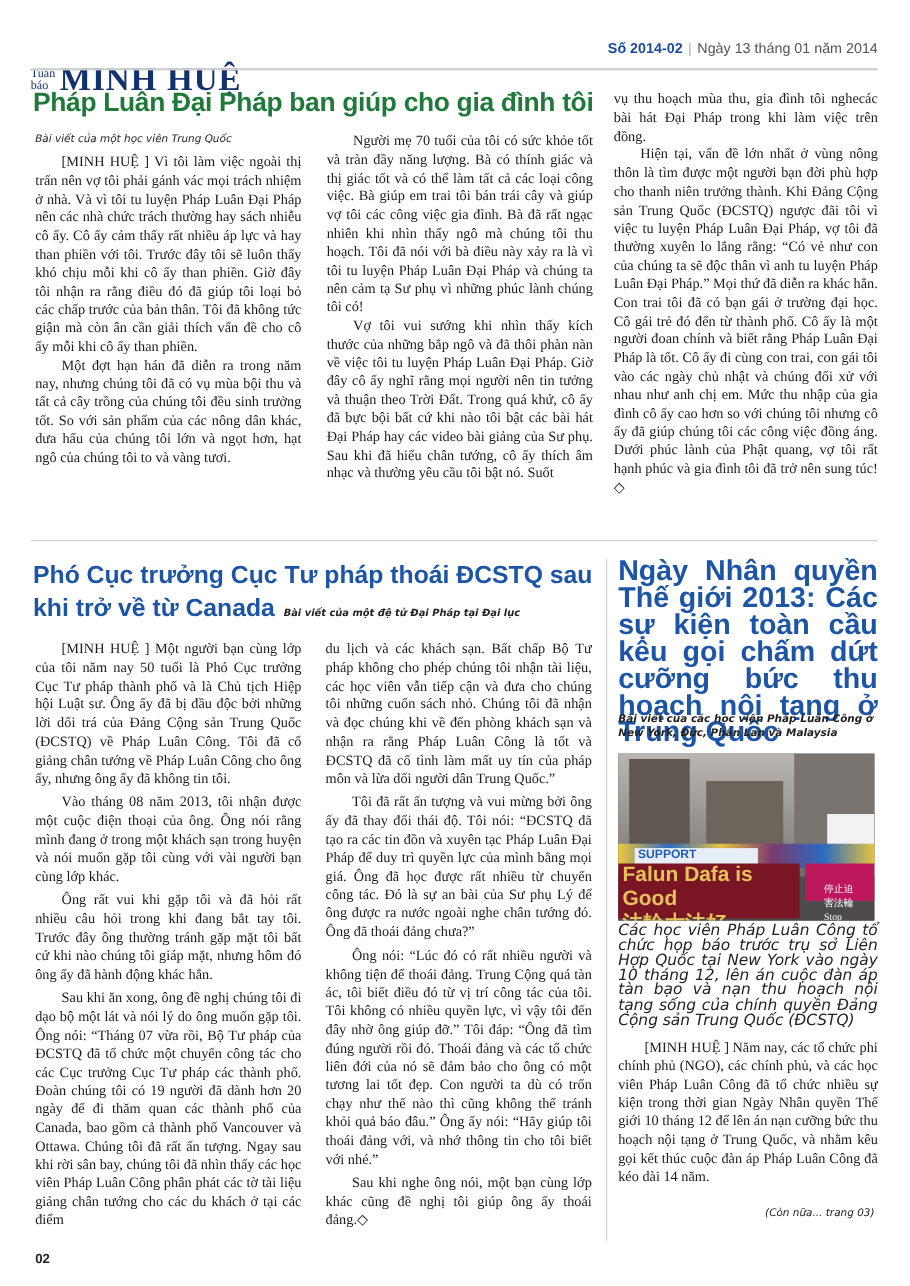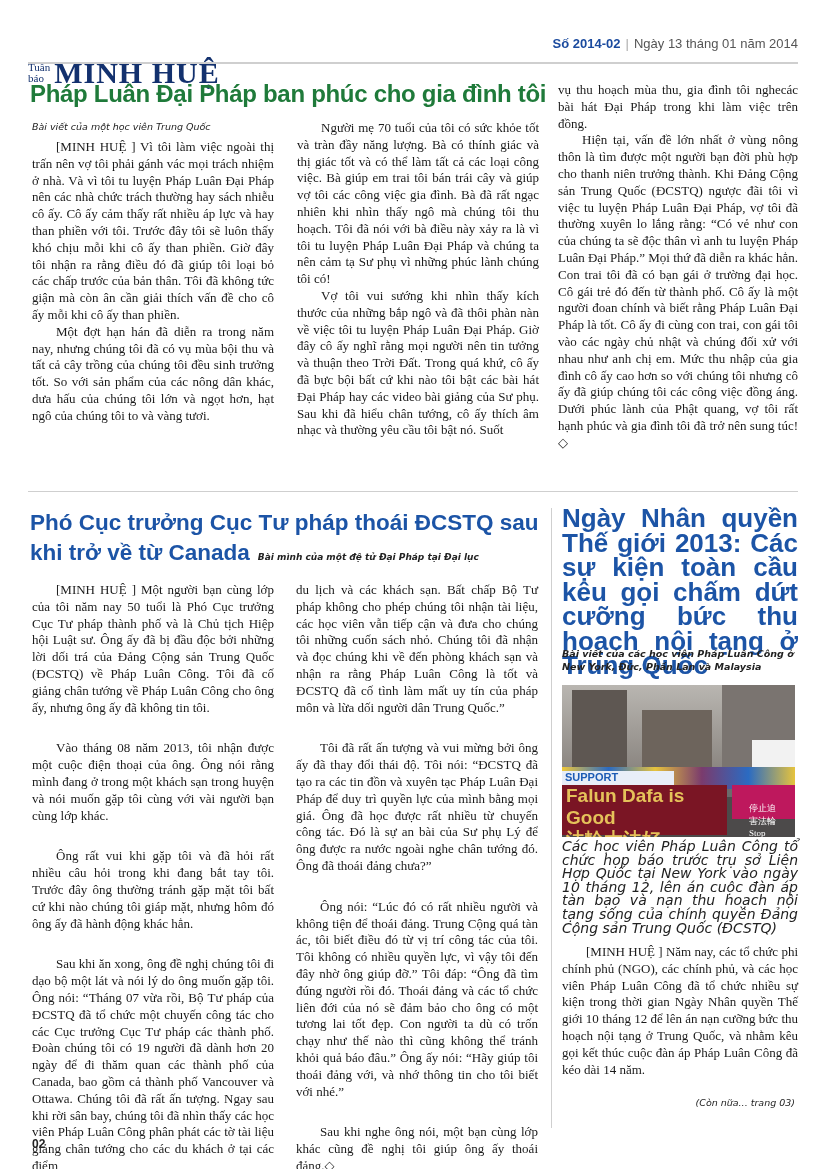--- a/index.html
+++ b/index.html
@@ -12,37 +12,37 @@
   .logo-big { font-family: "Liberation Serif", serif; font-weight: bold; font-size: 30px; line-height: 30px; color: #13316e; letter-spacing: 1px; }
   .issue { position: absolute; right: 0; top: 14px; font-family: "Liberation Sans", sans-serif; font-size: 13px; color: #555; white-space: nowrap; }
   .issue-num { color: #1a4a9e; font-weight: bold; }
   .issue-sep { color: #aaa; margin: 0 5px; }
   .rule-top { position: absolute; left: 28px; top: 62px; width: 770px; height: 2px; background: #cfcfcf; }
 
   .title-green { position: absolute; left: 30px; top: 80px; font-family: "Liberation Sans", sans-serif; font-size: 24px; color: #1f7a3a; white-space: nowrap; letter-spacing: -0.3px; }
   .byline { font-family: "DejaVu Sans", sans-serif; font-style: italic; font-size: 9.5px; color: #222; }
   .col { position: absolute; font-size: 13px; line-height: 16.8px; text-align: justify; }
   .col p { text-indent: 24px; }
-  .col p.gap { margin-top: 24px; }
+  .col p.gap { margin-top: 5px; }
 
   .rule-mid { position: absolute; left: 28px; top: 491px; width: 770px; height: 1px; background: #cfcfcf; }
   .vrule { position: absolute; left: 551px; top: 508px; width: 1px; height: 620px; background: #cfcfcf; }
 
   .title-blue { position: absolute; left: 30px; top: 508px; width: 510px; font-family: "Liberation Sans", sans-serif; font-size: 22.5px; line-height: 30px; color: #1c54a6; }
   .title-blue .byline { font-size: 9px; color: #222; margin-left: 8px; }
   .title-blue-side { position: absolute; left: 562px; top: 506px; width: 236px; font-family: "Liberation Sans", sans-serif; font-weight: bold; font-size: 26px; line-height: 24.5px; color: #1c54a6; text-align: justify; }
   .side-byline { position: absolute; left: 562px; top: 647px; width: 236px; line-height: 13px; font-weight: bold; }
   .photo { position: absolute; left: 562px; top: 685px; width: 233px; height: 152px; background: #6b6b6b; overflow: hidden; }
   .photo .sky { position: absolute; left: 0; top: 0; width: 100%; height: 85px; background: linear-gradient(#b9b6b1, #8a8580); }
   .photo .bld { position: absolute; background: #5e5752; }
   .photo .ground { position: absolute; left: 0; bottom: 0; width: 100%; height: 40px; background: #4c4a4a; }
   .photo .crowd { position: absolute; left: 0; top: 82px; width: 100%; height: 22px; background: linear-gradient(90deg,#f0c83a,#2b6bc2,#e6c33d,#7a3b6d,#2b6bc2,#e6c33d); }
   .photo .banner-red { position: absolute; left: 0; top: 100px; width: 165px; height: 50px; background: #7a1524; color: #e5c25a; font-family: "Liberation Sans", sans-serif; font-weight: bold; font-size: 19px; padding-left: 4px; line-height: 22px; }
   .photo .banner-blue { position: absolute; left: 170px; top: 100px; width: 63px; height: 28px; background: #be185d; color: #fff; font-size: 9px; padding: 17px; }
-  .photo .banner-white { position: absolute; left: 0; top: 86px; width: 112px; height: 16px; background: #e8eef8; color: #1d5bb5; font-family: "Liberation Sans", sans-serif; font-weight: bold; font-size: 11px; padding-left: 3px; }
+  .photo .banner-white { position: absolute; left: 15px; top: 86px; width: 112px; height: 16px; background: #e8eef8; color: #1d5bb5; font-family: "Liberation Sans", sans-serif; font-weight: bold; font-size: 11px; padding-left: 3px; }
   .photo .banner-sign { position: absolute; left: 190px; top: 55px; width: 43px; height: 28px; background: #f2f2f2; }
   .caption { position: absolute; left: 562px; top: 840px; width: 236px; font-family: "DejaVu Sans", sans-serif; font-style: italic; font-size: 14px; line-height: 13.6px; color: #222; text-align: justify; }
   .cont { position: absolute; right: 32px; top: 1097px; font-family: "DejaVu Sans", sans-serif; font-style: italic; font-size: 9.5px; color: #222; }
   .pagenum { position: absolute; left: 32px; top: 1137px; font-family: "Liberation Sans", sans-serif; font-size: 12px; color: #222; font-weight: bold; }
 </style>
 </head>
 <body>
 
 <header class="masthead">
   <div class="logo">
@@ -51,41 +51,41 @@
       <div>báo</div>
     </div>
     <div class="logo-big">MINH HUỆ</div>
   </div>
   <div class="issue">
     <span class="issue-num">Số 2014-02</span><span class="issue-sep">|</span><span>Ngày 13 tháng 01 năm 2014</span>
   </div>
 </header>
 <div class="rule-top"></div>
 
-<h1 class="title-green">Pháp Luân Đại Pháp ban phúc cho gia đình tôi</h1>
+<h1 class="title-green">Pháp Luân Đại Pháp ban giúp cho gia đình tôi</h1>
 <div class="byline" style="position:absolute;left:32px;top:121px;">Bài viết của một học viên Trung Quốc</div>
 
 <div class="col" style="left:32px;top:139px;width:242px;">
   <p>[MINH HUỆ ] Vì tôi làm việc ngoài thị trấn nên vợ tôi phải gánh vác mọi trách nhiệm ở nhà. Và vì tôi tu luyện Pháp Luân Đại Pháp nên các nhà chức trách thường hay sách nhiễu cô ấy. Cô ấy cảm thấy rất nhiều áp lực và hay than phiền với tôi. Trước đây tôi sẽ luôn thấy khó chịu mỗi khi cô ấy than phiền. Giờ đây tôi nhận ra rằng điều đó đã giúp tôi loại bỏ các chấp trước của bản thân. Tôi đã không tức giận mà còn ân cần giải thích vấn đề cho cô ấy mỗi khi cô ấy than phiền.</p>
   <p>Một đợt hạn hán đã diễn ra trong năm nay, nhưng chúng tôi đã có vụ mùa bội thu và tất cả cây trồng của chúng tôi đều sinh trưởng tốt. So với sản phẩm của các nông dân khác, dưa hấu của chúng tôi lớn và ngọt hơn, hạt ngô của chúng tôi to và vàng tươi.</p>
 </div>
 <div class="col" style="left:297px;top:120px;width:242px;">
   <p>Người mẹ 70 tuổi của tôi có sức khỏe tốt và tràn đầy năng lượng. Bà có thính giác và thị giác tốt và có thể làm tất cả các loại công việc. Bà giúp em trai tôi bán trái cây và giúp vợ tôi các công việc gia đình. Bà đã rất ngạc nhiên khi nhìn thấy ngô mà chúng tôi thu hoạch. Tôi đã nói với bà điều này xảy ra là vì tôi tu luyện Pháp Luân Đại Pháp và chúng ta nên cảm tạ Sư phụ vì những phúc lành chúng tôi có!</p>
   <p>Vợ tôi vui sướng khi nhìn thấy kích thước của những bắp ngô và đã thôi phàn nàn về việc tôi tu luyện Pháp Luân Đại Pháp. Giờ đây cô ấy nghĩ rằng mọi người nên tin tưởng và thuận theo Trời Đất. Trong quá khứ, cô ấy đã bực bội bất cứ khi nào tôi bật các bài hát Đại Pháp hay các video bài giảng của Sư phụ. Sau khi đã hiểu chân tướng, cô ấy thích âm nhạc và thường yêu cầu tôi bật nó. Suốt</p>
 </div>
 <div class="col" style="left:558px;top:82px;width:240px;">
   <p style="text-indent:0">vụ thu hoạch mùa thu, gia đình tôi nghecác bài hát Đại Pháp trong khi làm việc trên đồng.</p>
   <p>Hiện tại, vấn đề lớn nhất ở vùng nông thôn là tìm được một người bạn đời phù hợp cho thanh niên trưởng thành. Khi Đảng Cộng sản Trung Quốc (ĐCSTQ) ngược đãi tôi vì việc tu luyện Pháp Luân Đại Pháp, vợ tôi đã thường xuyên lo lắng rằng: “Có vẻ như con của chúng ta sẽ độc thân vì anh tu luyện Pháp Luân Đại Pháp.” Mọi thứ đã diễn ra khác hẳn. Con trai tôi đã có bạn gái ở trường đại học. Cô gái trẻ đó đến từ thành phố. Cô ấy là một người đoan chính và biết rằng Pháp Luân Đại Pháp là tốt. Cô ấy đi cùng con trai, con gái tôi vào các ngày chủ nhật và chúng đối xử với nhau như anh chị em. Mức thu nhập của gia đình cô ấy cao hơn so với chúng tôi nhưng cô ấy đã giúp chúng tôi các công việc đồng áng. Dưới phúc lành của Phật quang, vợ tôi rất hạnh phúc và gia đình tôi đã trở nên sung túc! ◇</p>
 </div>
 
 <div class="rule-mid"></div>
 <div class="vrule"></div>
 
 <h2 class="title-blue">
-  <span>Phó Cục trưởng Cục Tư pháp thoái ĐCSTQ sau khi trở về từ Canada</span><span class="byline">Bài mình của một đệ tử Đại Pháp tại Đại lục</span>
+  <span>Phó Cục trưởng Cục Tư pháp thoái ĐCSTQ sau khi trở về từ Canada</span><span class="byline">Bài viết của một đệ tử Đại Pháp tại Đại lục</span>
 </h2>
 
 <div class="col" style="left:32px;top:582px;width:242px;">
   <p>[MINH HUỆ ] Một người bạn cùng lớp của tôi năm nay 50 tuổi là Phó Cục trưởng Cục Tư pháp thành phố và là Chủ tịch Hiệp hội Luật sư. Ông ấy đã bị đầu độc bởi những lời dối trá của Đảng Cộng sản Trung Quốc (ĐCSTQ) về Pháp Luân Công. Tôi đã cố giảng chân tướng về Pháp Luân Công cho ông ấy, nhưng ông ấy đã không tin tôi.</p>
   <p class="gap">Vào tháng 08 năm 2013, tôi nhận được một cuộc điện thoại của ông. Ông nói rằng mình đang ở trong một khách sạn trong huyện và nói muốn gặp tôi cùng với vài người bạn cùng lớp khác.</p>
   <p class="gap">Ông rất vui khi gặp tôi và đã hỏi rất nhiều câu hỏi trong khi đang bắt tay tôi. Trước đây ông thường tránh gặp mặt tôi bất cứ khi nào chúng tôi giáp mặt, nhưng hôm đó ông ấy đã hành động khác hẳn.</p>
   <p class="gap">Sau khi ăn xong, ông đề nghị chúng tôi đi dạo bộ một lát và nói lý do ông muốn gặp tôi. Ông nói: “Tháng 07 vừa rồi, Bộ Tư pháp của ĐCSTQ đã tổ chức một chuyến công tác cho các Cục trưởng Cục Tư pháp các thành phố. Đoàn chúng tôi có 19 người đã dành hơn 20 ngày để đi thăm quan các thành phố của Canada, bao gồm cả thành phố Vancouver và Ottawa. Chúng tôi đã rất ấn tượng. Ngay sau khi rời sân bay, chúng tôi đã nhìn thấy các học viên Pháp Luân Công phân phát các tờ tài liệu giảng chân tướng cho các du khách ở tại các điểm</p>
 </div>
 <div class="col" style="left:296px;top:582px;width:242px;">
   <p style="text-indent:0">du lịch và các khách sạn. Bất chấp Bộ Tư pháp không cho phép chúng tôi nhận tài liệu, các học viên vẫn tiếp cận và đưa cho chúng tôi những cuốn sách nhỏ. Chúng tôi đã nhận và đọc chúng khi về đến phòng khách sạn và nhận ra rằng Pháp Luân Công là tốt và ĐCSTQ đã cố tình làm mất uy tín của pháp môn và lừa dối người dân Trung Quốc.”</p>

